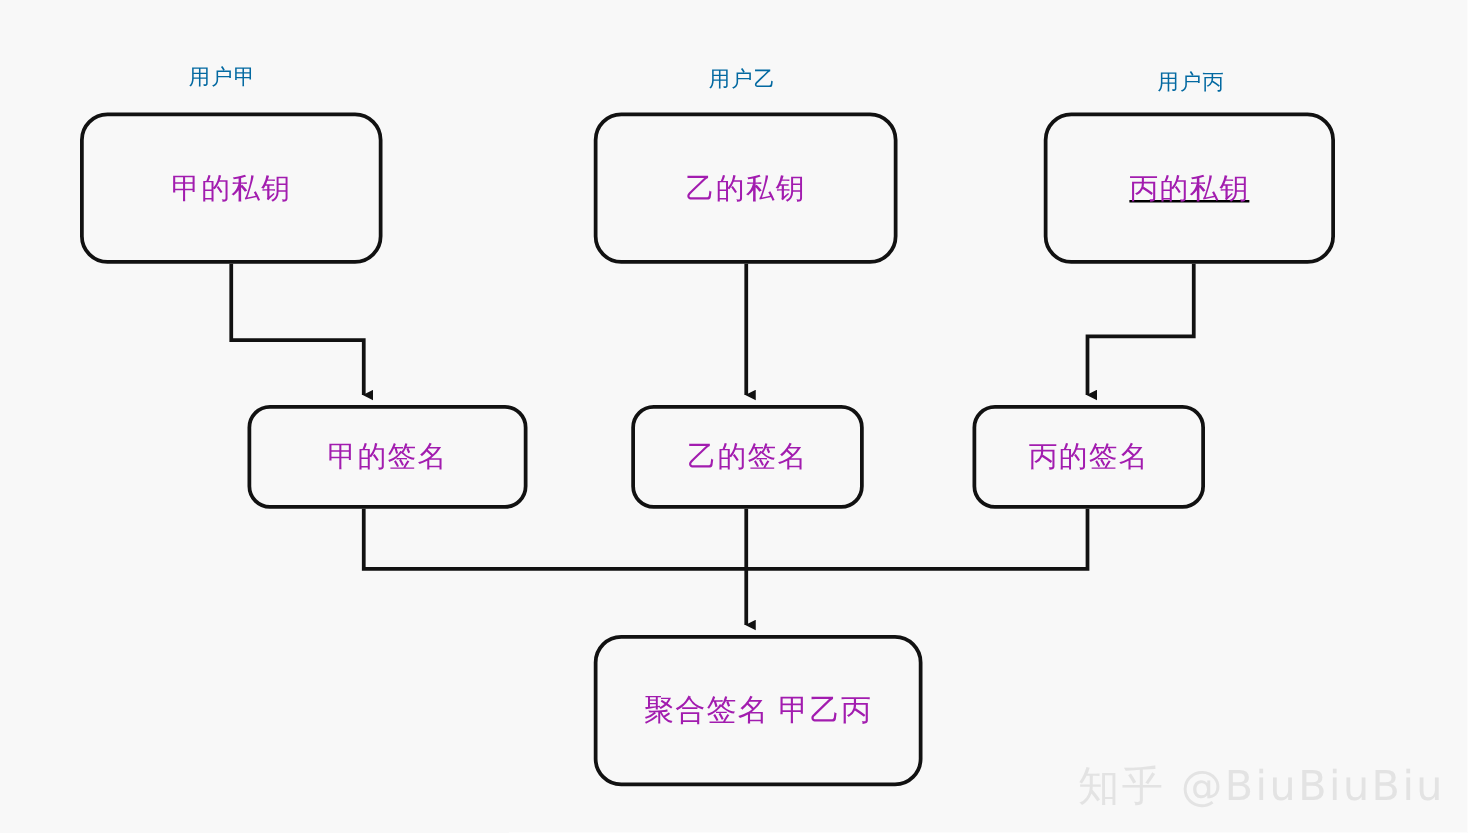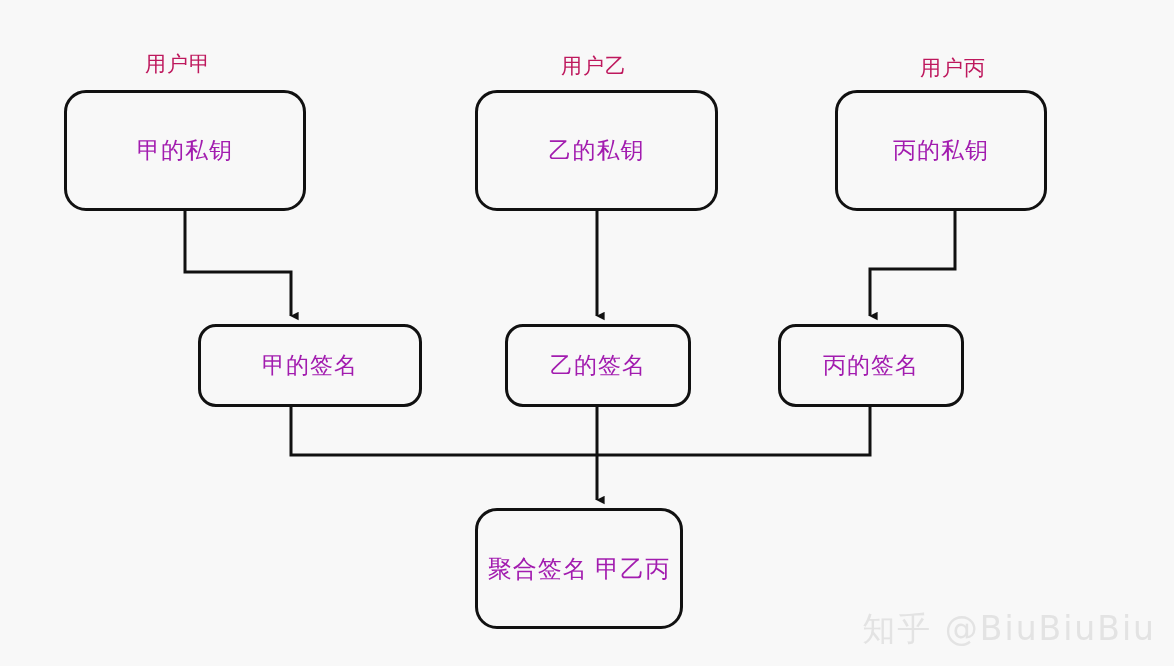--- a/index.html
+++ b/index.html
@@ -40,37 +40,37 @@
     color: #a21caf;
     letter-spacing: 1px;
     line-height: 1;
     white-space: nowrap;
   }
   .node.aggregate .node-label {
     font-size: 24px;
   }
   .caption {
     position: absolute;
-    font-size: 21px;
-    color: #be185d;
+    font-size: 17px;
+    color: #0369a1;
     letter-spacing: 1px;
     white-space: nowrap;
     transform: translateX(-50%);
     z-index: 2;
   }
   
   #node-key-a { left: 64px;  top: 90px;  width: 242px; height: 121px; }
   #node-key-b { left: 475px; top: 90px;  width: 243px; height: 121px; }
-  #node-key-c { left: 835px; top: 90px;  width: 212px; height: 121px; }
+  #node-key-c { left: 835px; top: 90px;  width: 233px; height: 121px; text-decoration: underline; }
   
   #node-sig-a { left: 198px; top: 324px; width: 224px; height: 83px; border-radius: 18px; }
   #node-sig-b { left: 505px; top: 324px; width: 186px; height: 83px; border-radius: 18px; }
   #node-sig-c { left: 778px; top: 324px; width: 186px; height: 83px; border-radius: 18px; }
   
-  #node-aggregate { left: 475px; top: 508px; width: 208px; height: 121px; }
+  #node-aggregate { left: 475px; top: 508px; width: 263px; height: 121px; }
   
   #caption-user-a { left: 178px; top: 50px; }
   #caption-user-b { left: 594px; top: 52px; }
   #caption-user-c { left: 953px; top: 54px; }
   
   #watermark {
     position: absolute;
     right: 18px;
     bottom: 14px;
     font-size: 33px;

